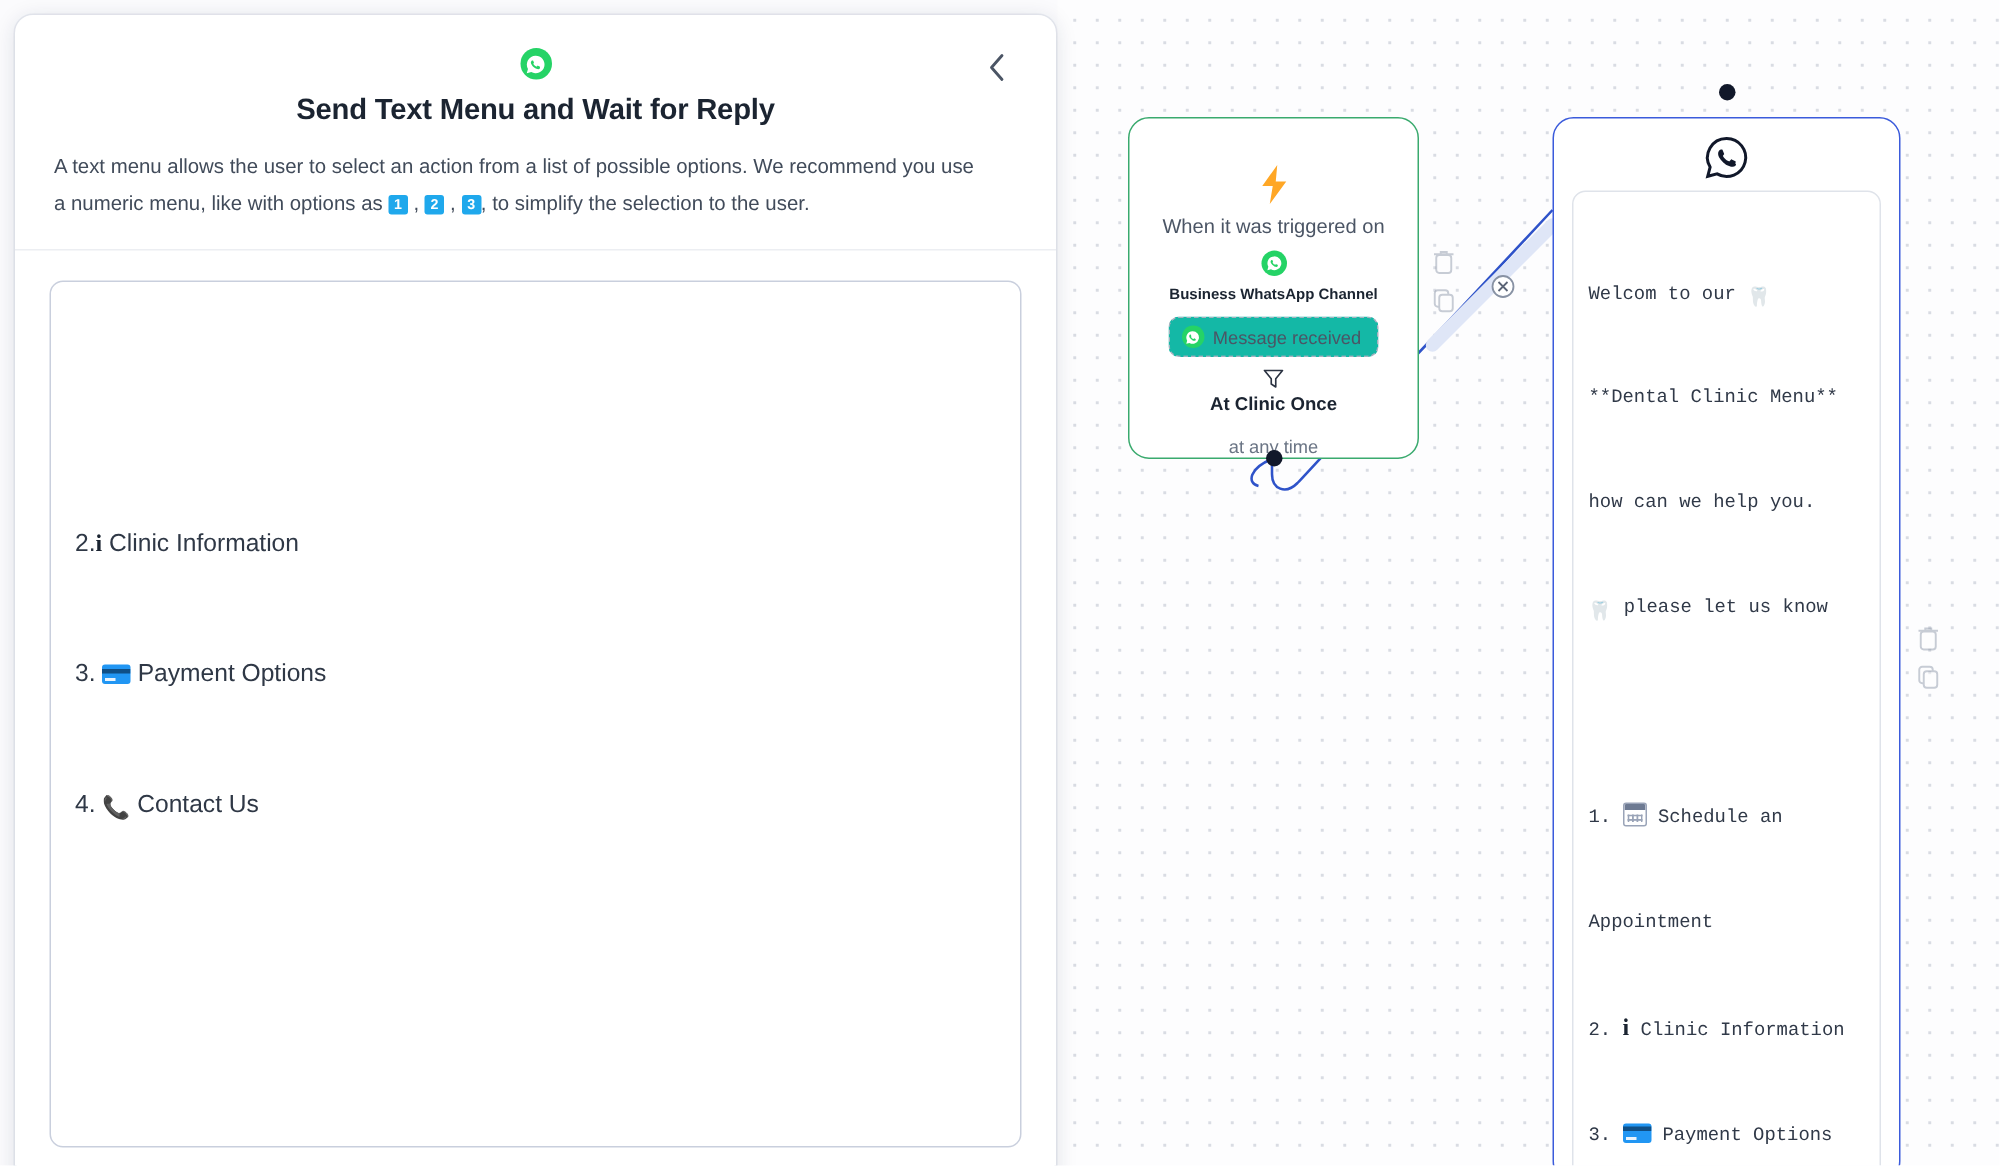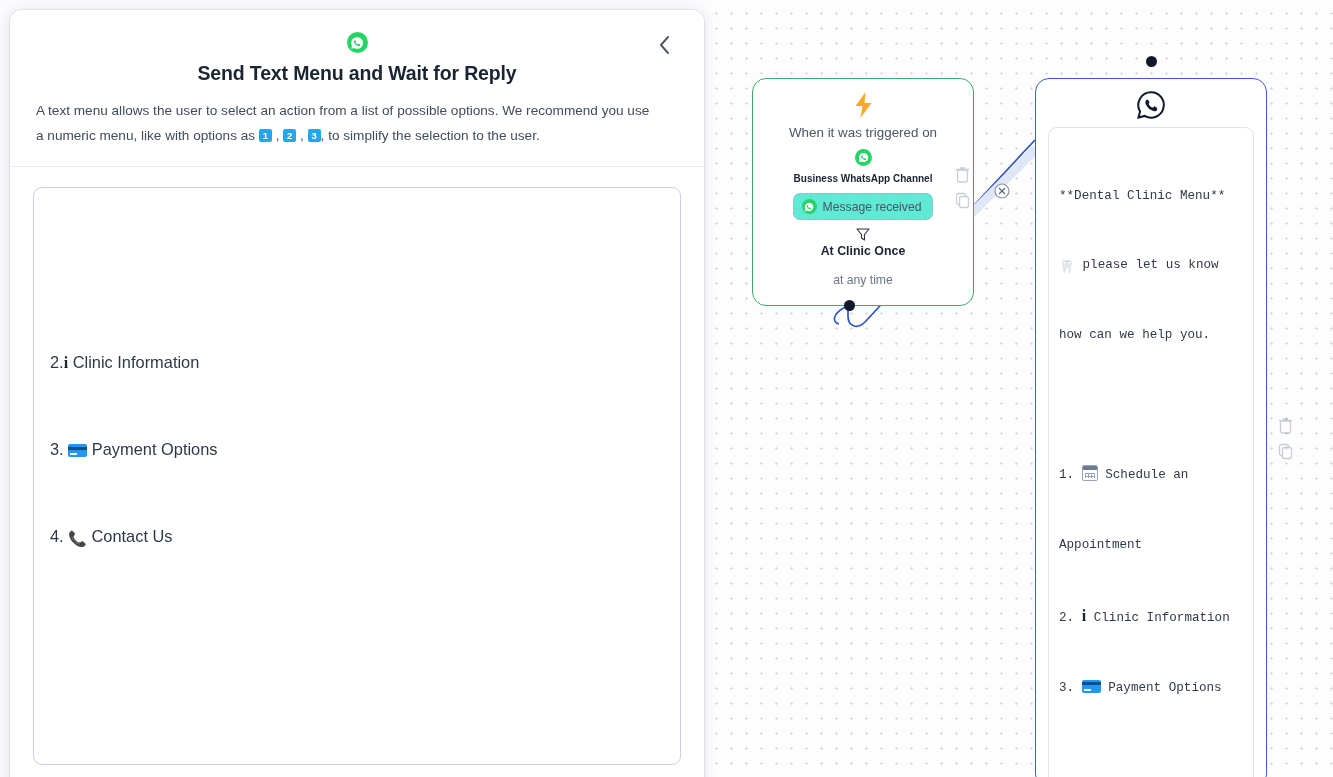--- a/index.html
+++ b/index.html
@@ -191,29 +191,29 @@
     background: #eaf4fd;
   }
   
   .phone-ico { color: #e8202a; font-size: 15px; display: inline-block; vertical-align: -2px; }
 
   
   .node-trigger {
     position: absolute;
     left: 47px;
     top: 78px;
-    width: 222px;
+    width: 194px;
     height: 228px;
     background: #ffffff;
     border: 1.6px solid #3aaa6e;
     border-radius: 14px;
     display: flex;
     flex-direction: column;
     align-items: center;
-    padding-top: 13px;
+    padding-top: 31px;
     text-align: right;
   }
   .bolt { font-size: 23px; line-height: 26px; color: #ffa726; }
   .bolt svg { width: 21px; height: 26px; display: block; }
 
   .trg-line1 {
     margin-top: 7px;
     font-size: 13.4px;
     color: #4b5565;
   }
@@ -235,21 +235,21 @@
   .trg-chip {
     margin-top: 9px;
     border: 1.3px dashed #a8b0bf;
     border-radius: 7px;
     padding: 5px 11px 5px 8px;
     display: flex;
     align-items: center;
     gap: 6px;
     font-size: 12.2px;
     color: #4b5565;
-    background: #5eead4;
+    background: #14b8a6;
   }
   .trg-chip .cw {
     width: 15px; height: 15px; border-radius: 50%;
     background: #25d366;
     display: flex; align-items: center; justify-content: center;
     flex: 0 0 15px;
   }
   .trg-chip .cw svg { width: 10px; height: 10px; display: block; }
 
   .trg-filter { margin-top: 8px; }
@@ -386,23 +386,24 @@
       <div class="node-dot" style="left:110px; top:-23px;"></div>
       <div class="pv-wa">
         <svg viewBox="0 0 24 24">
             <path fill="none" stroke="#11182a" stroke-width="1.5" d="M12 2.5a9.5 9.5 0 00-8.2 14.3L2.6 21.4l4.7-1.2A9.5 9.5 0 1012 2.5z"></path>
             <path fill="#11182a" d="M16.8 15.6c-.2.5-1.1 1-1.5 1-.4.1-.9.1-1.4-.1-.3-.1-.8-.3-1.3-.5-2.3-1-3.8-3.4-3.9-3.5-.1-.2-.9-1.2-.9-2.3s.6-1.6.8-1.9c.2-.2.4-.3.6-.3h.4c.2 0 .3 0 .5.4l.7 1.7c.1.2 0 .3-.1.4l-.3.4c-.1.1-.2.2-.1.5.1.3.5.9 1.2 1.5.8.8 1.5.9 1.7 1 .2.1.3.1.4-.1l.6-.7c.1-.2.3-.2.4-.1l1.6.8c.2.1.3.2.4.2 0 .1 0 .5-.2.9z"></path>
           </svg>
       </div>
 
       <div class="pv-bubble">
         <div class="pv-text">
+          <p><span>Welcom to our </span><span class="tooth">🦷</span></p>
           <p><span>**Dental Clinic Menu**</span></p>
+          <p><span>how can we help you.</span></p>
           <p><span class="tooth">🦷</span><span> please let us know</span></p>
-          <p><span>how can we help you.</span></p>
           <div class="pv-blank"></div>
           <p><span>1.</span> <span class="cal"></span> <span>Schedule an</span></p>
           <p><span>Appointment</span></p>
           <p><span>2.</span> <span class="info-i">i</span> <span>Clinic Information</span></p>
           <p><span>3.</span> <span class="card-ico"></span> <span>Payment Options</span></p>
           
           
           
           
           

